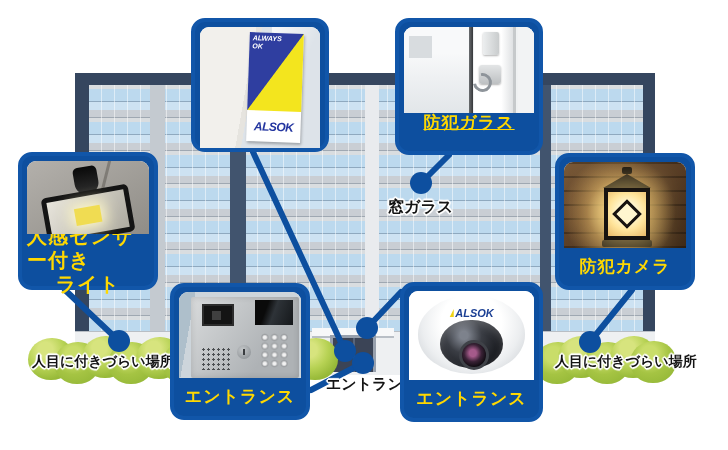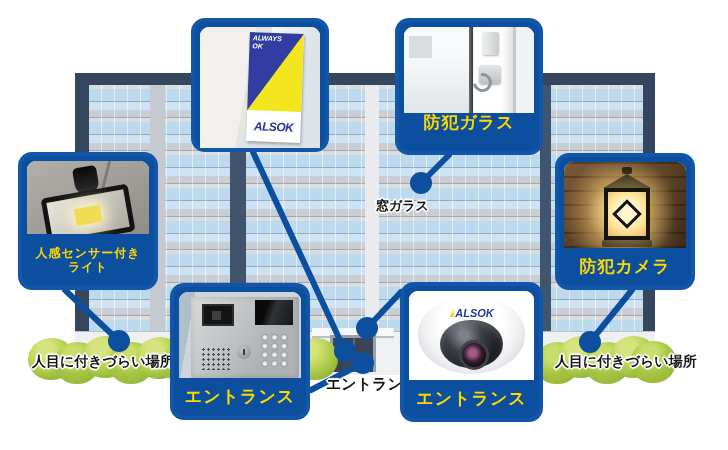--- a/index.html
+++ b/index.html
@@ -40,21 +40,21 @@
   
   .map-label{position:absolute;z-index:4;font-weight:bold;color:#141414;white-space:nowrap;
     text-shadow:-1px -1px 0 #fff,1px -1px 0 #fff,-1px 1px 0 #fff,1px 1px 0 #fff,0 2px 1px #fff,0 -2px 1px #fff,2px 0 1px #fff,-2px 0 1px #fff;}
   
   .callout{position:absolute;z-index:5;box-sizing:border-box;background:#0d4f9f;border:4px solid #1156a9;border-radius:14px;
     display:flex;flex-direction:column;padding:5px 5px 0 5px;}
   .photo{position:relative;flex:1;border-radius:9px 9px 0 0;overflow:hidden;background:#fff;}
   .c-label{display:flex;flex-direction:column;align-items:center;justify-content:center;
     color:#ffd800;font-weight:bold;font-size:17px;letter-spacing:1px;line-height:1.2;}
   .c-label .suffix{font-size:11px;letter-spacing:0;}
-  .c-label.inline{flex-direction:row;align-items:baseline;gap:14px;}
+  .c-label.inline{flex-direction:row;align-items:baseline;gap:14px;text-decoration:underline;}
   
   .stk-bg{position:absolute;inset:0;background:linear-gradient(100deg,#f2f0ec 0 40%,#e6e4df 40% 44%,#dde3e9 44% 100%);}
   .stk-bg::after{content:"";position:absolute;right:0;top:0;width:40%;height:40%;
     background:linear-gradient(115deg,rgba(255,255,255,.8),rgba(255,255,255,0) 70%);}
   .stk{position:absolute;left:40%;top:5%;width:45%;height:90%;background:#fff;transform:rotate(2deg);
     box-shadow:1px 2px 3px rgba(0,0,0,.28);}
   .stk-art{position:relative;width:100%;height:72%;
     background:linear-gradient(to bottom right,#2f3ea0 0 49.5%,#f3e51e 50.5%);}
   .stk-top{position:absolute;left:3px;top:2px;width:32px;color:#fff;font-size:7px;font-weight:bold;font-style:italic;line-height:1.15;}
   .stk-logo{width:100%;height:28%;display:flex;align-items:center;justify-content:center;
@@ -177,21 +177,21 @@
     <g fill="#0d4f9f">
       <circle cx="345" cy="351" r="11"></circle>
       <circle cx="363" cy="363" r="11"></circle>
       <circle cx="367" cy="328" r="11"></circle>
       <circle cx="421" cy="183" r="11"></circle>
       <circle cx="119" cy="341" r="11"></circle>
       <circle cx="590" cy="342" r="11"></circle>
     </g>
   </svg>
 
-  <div class="map-label" style="left:376px;top:197px;font-size:13px">窓ガラス</div>
+  <div class="map-label" style="left:388px;top:197px;font-size:16px">窓ガラス</div>
   <div class="map-label" style="left:326px;top:375px;font-size:15px">エントランス</div>
   <div class="map-label" style="left:32px;top:353px;font-size:14px">人目に付きづらい場所</div>
   <div class="map-label" style="left:555px;top:353px;font-size:14px">人目に付きづらい場所</div>
 
   <div class="callout" style="left:191px;top:18px;width:138px;height:134px">
     <div class="photo">
       <div class="stk-bg"></div>
       <div class="stk">
         <div class="stk-art">
           <div class="stk-top">ALWAYS OK</div>
@@ -222,21 +222,21 @@
       <div class="fl-bg"></div>
       <div class="fl">
         <div class="fl-sensor"></div>
         <div class="fl-body">
           <div class="fl-face">
             <div class="fl-led"></div>
           </div>
         </div>
       </div>
     </div>
-    <div class="c-label" style="height:52px;font-size:12px">
+    <div class="c-label" style="height:52px;font-size:20px">
       <span>人感センサー付き</span>
       <span>ライト</span>
     </div>
   </div>
 
   <div class="callout" style="left:555px;top:153px;width:140px;height:137px">
     <div class="photo">
       <div class="lt-bg"></div>
       <div class="lt-glow"></div>
       <div class="lt">

